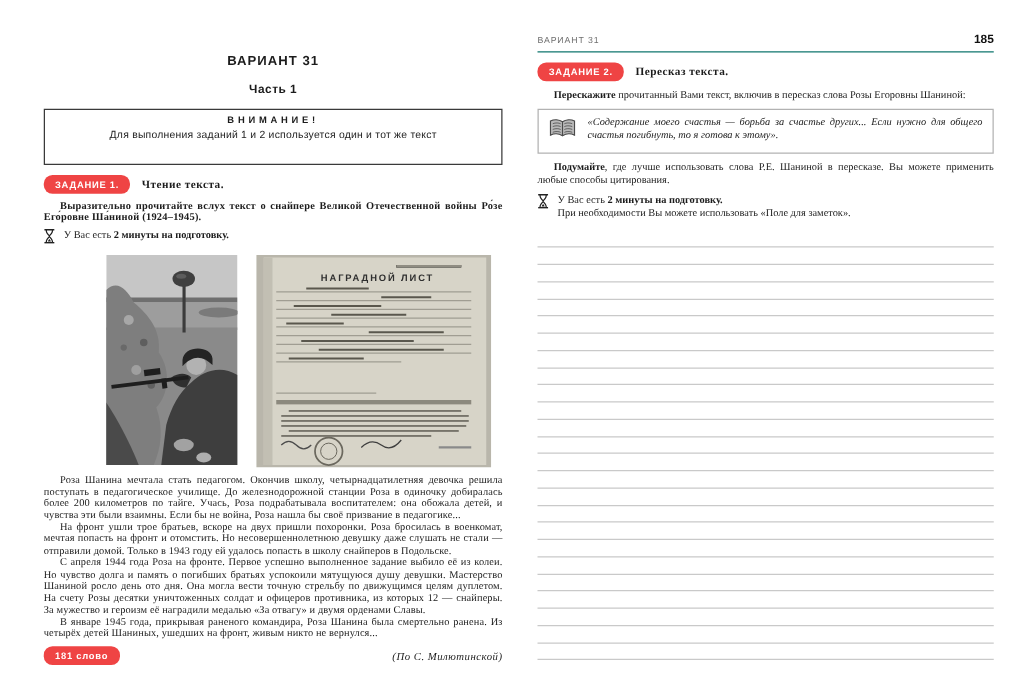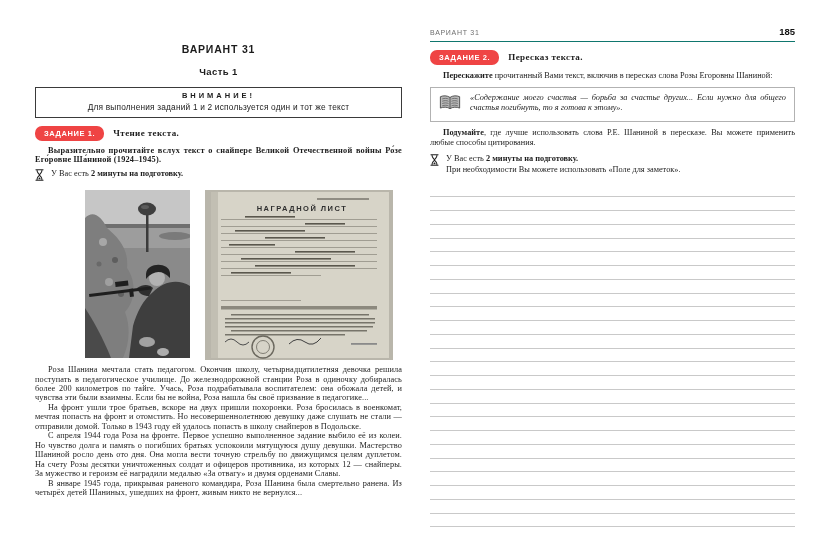--- a/index.html
+++ b/index.html
@@ -5,21 +5,21 @@
   html,body{margin:0;padding:0;background:#fff;}
   body{width:820px;height:553px;font-family:"Liberation Serif",serif;color:#1c1c1c;}
   .spread{display:flex;width:820px;height:553px;overflow:hidden;background:#fff;}
   .page{box-sizing:border-box;flex:0 0 410px;}
   .page.left{padding:43px 8px 0 35px;}
   .page.right{padding:26px 25px 0 20px;}
 
   
   .h-variant{margin:0;text-align:center;font:bold 10.5px "Liberation Sans",sans-serif;letter-spacing:.8px;}
   .h-part{margin:11px 0 0;text-align:center;font:bold 9.5px "Liberation Sans",sans-serif;letter-spacing:.4px;}
-  .attention-box{margin-top:10px;border:1px solid #3a3a3a;padding:3px 6px 5px;text-align:center;}
+  .attention-box{margin-top:10px;border:1px solid #3a3a3a;padding:3px 6px 19px;text-align:center;}
   .attention-title{font:bold 7.5px "Liberation Sans",sans-serif;letter-spacing:3px;}
   .attention-text{margin-top:2px;font:8.3px "Liberation Sans",sans-serif;letter-spacing:.2px;color:#222;}
   .task-row{margin-top:8px;display:flex;align-items:center;gap:9px;}
   .badge{background:#ef4444;color:#fff;font:bold 7.5px "Liberation Sans",sans-serif;letter-spacing:.6px;
          padding:2.5px 9px 3px;border-radius:7px;white-space:nowrap;}
   .task-title{font-weight:bold;font-size:9px;letter-spacing:.4px;}
   .intro{margin:5px 0 0;font-weight:bold;font-size:8.3px;line-height:9.8px;text-align:justify;text-indent:13px;letter-spacing:.2px;}
   .prep-row{margin-top:3px;display:flex;gap:7px;align-items:flex-start;font-size:8.3px;line-height:11px;}
   .hourglass{flex:0 0 auto;display:inline-block;margin-top:1px;}
   .photos{margin:6px 0 0 50px;display:flex;gap:15px;align-items:flex-start;}
@@ -155,20 +155,24 @@
         <path d="M84 154 q8 -8 16 -2 q8 6 16 -4" stroke="#3f3f3f" stroke-width="1" fill="none"></path>
         <rect x="146" y="153" width="26" height="1.8" fill="#8a8a8a"></rect>
       </svg>
     </div>
 
     <p class="body-p first">Роза Шанина мечтала стать педагогом. Окончив школу, четырнадцатилетняя девочка решила поступать в педагогическое училище. До железнодорожной станции Роза в одиночку добиралась более 200 километров по тайге. Учась, Роза подрабатывала воспитателем: она обожала детей, и чувства эти были взаимны. Если бы не война, Роза нашла бы своё призвание в педагогике...</p>
     <p class="body-p">На фронт ушли трое братьев, вскоре на двух пришли похоронки. Роза бросилась в военкомат, мечтая попасть на фронт и отомстить. Но несовершеннолетнюю девушку даже слушать не стали — отправили домой. Только в 1943 году ей удалось попасть в школу снайперов в Подольске.</p>
     <p class="body-p">С апреля 1944 года Роза на фронте. Первое успешно выполненное задание выбило её из колеи. Но чувство долга и память о погибших братьях успокоили мятущуюся душу девушки. Мастерство Шаниной росло день ото дня. Она могла вести точную стрельбу по движущимся целям дуплетом. На счету Розы десятки уничтоженных солдат и офицеров противника, из которых 12 — снайперы. За мужество и героизм её наградили медалью «За отвагу» и двумя орденами Славы.</p>
     <p class="body-p">В январе 1945 года, прикрывая раненого командира, Роза Шанина была смертельно ранена. Из четырёх детей Шаниных, ушедших на фронт, живым никто не вернулся...</p>
 
+    <div class="footer-row">
+      <span class="badge">181 слово</span>
+      <span class="attribution">(По С. Милютинской)</span>
+    </div>
   </div>
 
   <div class="page right">
     <div class="running-header">
       <span class="rh-left">ВАРИАНТ 31</span>
       <span class="rh-page">185</span>
     </div>
 
     <div class="task-row">
       <span class="badge">ЗАДАНИЕ 2.</span>

